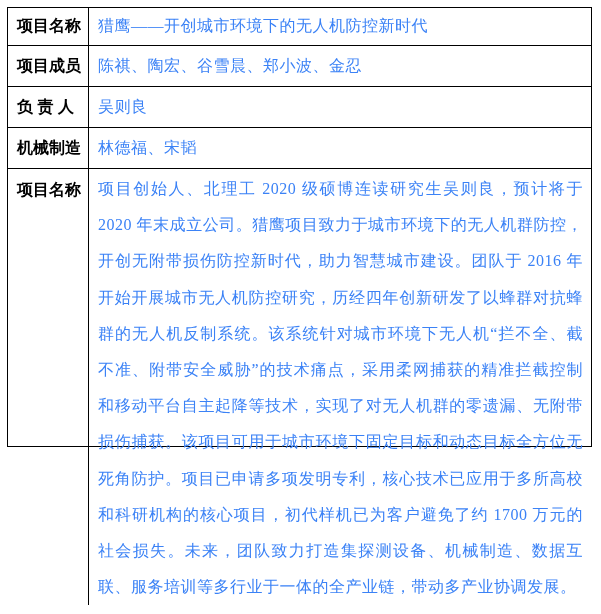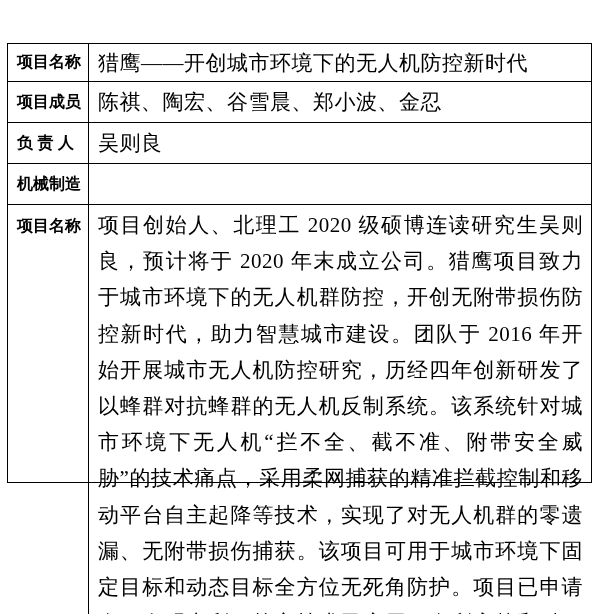--- a/index.html
+++ b/index.html
@@ -18,21 +18,20 @@
     position: absolute;
     left: 7px;
     top: 7px;
     width: 585px;
     height: 440px;
     box-sizing: border-box;
     border: 1px solid #000000;
     display: flex;
     flex-direction: column;
     background: #ffffff;
-    margin-top: 36px;
   }
   .row {
     display: flex;
     flex-direction: row;
     border-bottom: 1px solid #000000;
     box-sizing: border-box;
     flex: 0 0 auto;
   }
   .row:last-child {
     border-bottom: none;
@@ -58,22 +57,22 @@
     letter-spacing: 0px;
     white-space: nowrap;
   }
   .content-cell {
     flex: 1 1 auto;
     box-sizing: border-box;
     display: flex;
     align-items: center;
     padding: 0 8px 0 9px;
     font-family: "Liberation Serif", serif;
-    font-size: 21px;
-    color: #000000;
+    font-size: 16px;
+    color: #3b82f6;
     letter-spacing: 0.5px;
   }
   .row-intro .label-cell {
     align-items: flex-start;
     padding-top: 11px;
   }
   .row-intro .content-cell {
     align-items: center;
     padding: 2px 8px 0 9px;
   }
@@ -98,20 +97,21 @@
     <div class="content-cell">陈祺、陶宏、谷雪晨、郑小波、金忍</div>
   </div>
 
   <div class="row row-leader">
     <div class="label-cell">负 责 人</div>
     <div class="content-cell">吴则良</div>
   </div>
 
   <div class="row row-advisor">
     <div class="label-cell">机械制造</div>
+    <div class="content-cell">林德福、宋韬</div>
   </div>
 
   <div class="row row-intro">
     <div class="label-cell">项目名称</div>
     <div class="content-cell">
       <p class="intro-paragraph">项目创始人、北理工 2020 级硕博连读研究生吴则良，预计将于 2020 年末成立公司。猎鹰项目致力于城市环境下的无人机群防控，开创无附带损伤防控新时代，助力智慧城市建设。团队于 2016 年开始开展城市无人机防控研究，历经四年创新研发了以蜂群对抗蜂群的无人机反制系统。该系统针对城市环境下无人机“拦不全、截不准、附带安全威胁”的技术痛点，采用柔网捕获的精准拦截控制和移动平台自主起降等技术，实现了对无人机群的零遗漏、无附带损伤捕获。该项目可用于城市环境下固定目标和动态目标全方位无死角防护。项目已申请多项发明专利，核心技术已应用于多所高校和科研机构的核心项目，初代样机已为客户避免了约 1700 万元的社会损失。未来，团队致力打造集探测设备、机械制造、数据互联、服务培训等多行业于一体的全产业链，带动多产业协调发展。</p>
     </div>
   </div>
 
 </div>

